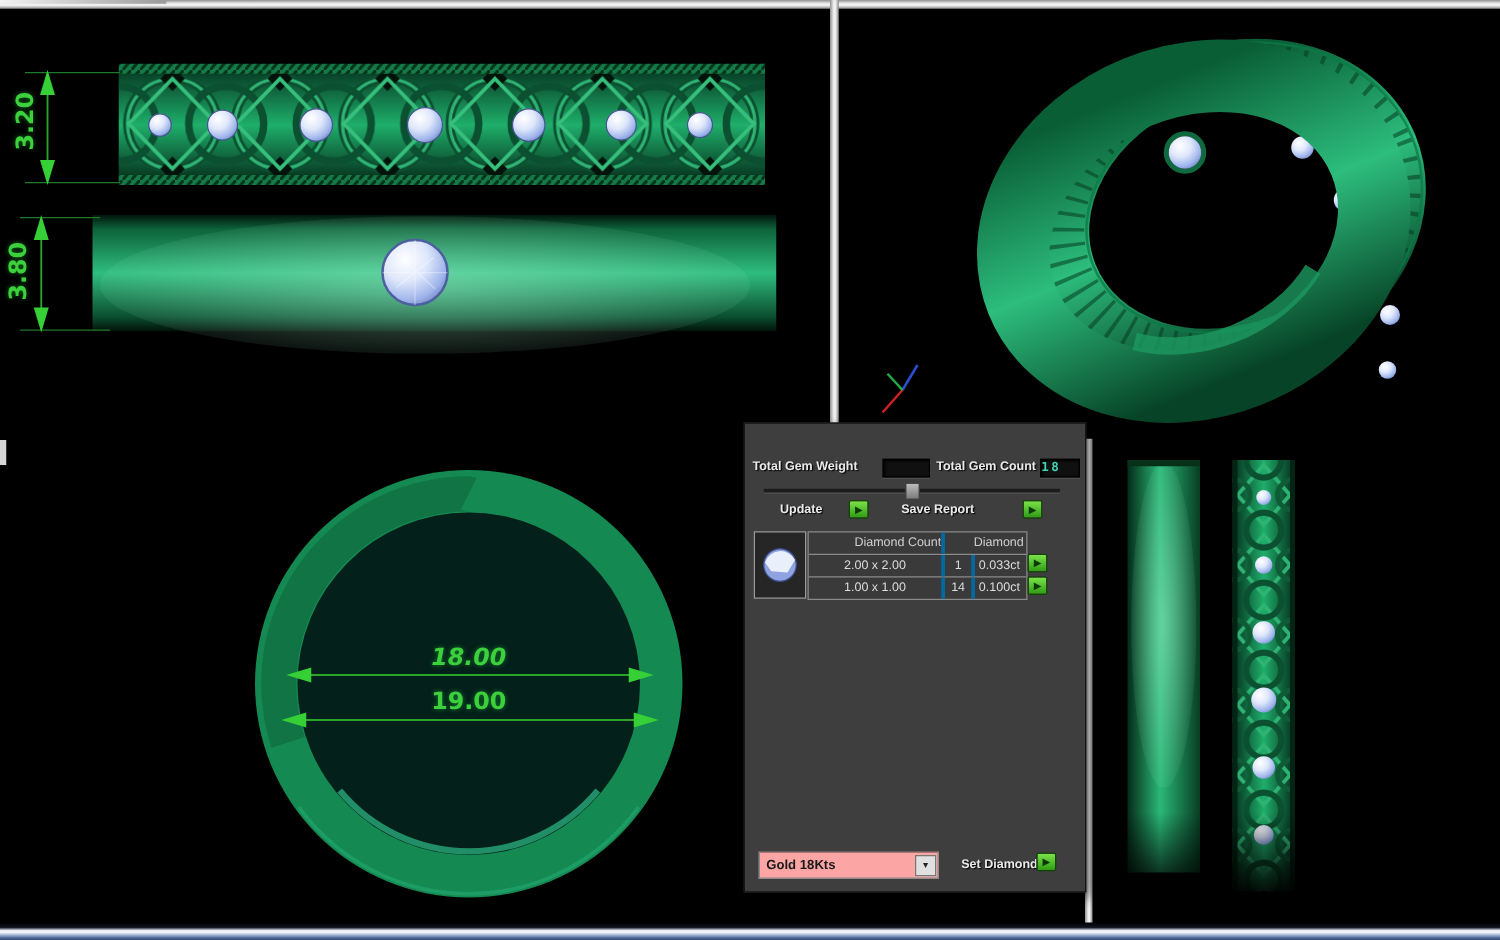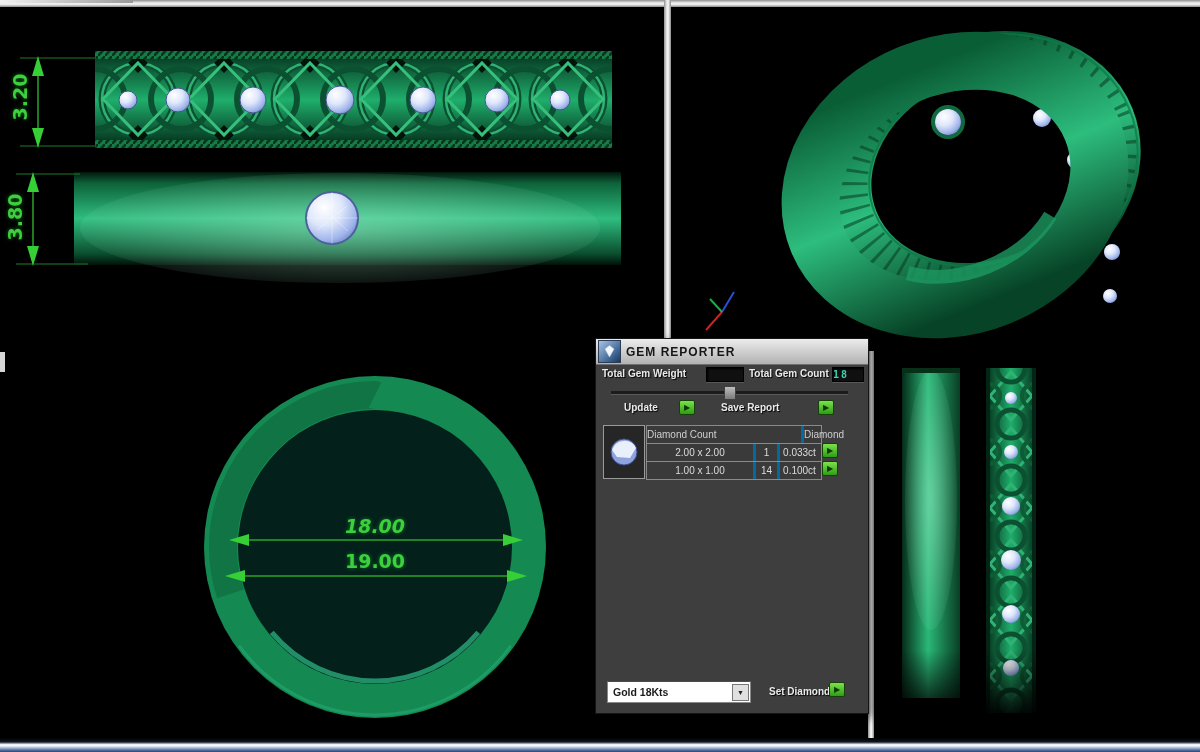--- a/index.html
+++ b/index.html
@@ -60,26 +60,26 @@
   .gobtn span{font-size:8px;color:#0c3a04;line-height:1;}
 
   .gem-thumb{position:absolute;left:7px;top:86px;width:40px;height:52px;background:#262626;
              border:1px solid #9a9a9a;display:flex;align-items:center;justify-content:center;}
 
   .gtable{position:absolute;left:50px;top:86px;width:174px;border:1px solid #8a8a8a;
           font:400 10px "Liberation Sans",sans-serif;color:#dcdcdc;background:#3a3a3a;}
   .gt-row{display:grid;grid-template-columns:106px 24px 42px;height:17px;line-height:17px;
           border-top:1px solid #8a8a8a;text-align:center;}
   .gt-head{display:grid;grid-template-columns:106px 66px;height:17px;line-height:17px;
-           text-align:left;color:#cfcfcf;gap:48px;}
+           text-align:right;color:#cfcfcf;}
   .gt-head div+div,.gt-row div+div{border-left:3px solid #0369a1;}
   .row-btn1{left:226px;top:104px;} .row-btn2{left:226px;top:122px;}
   .btn-update{left:83px;top:61px;} .btn-save{left:222px;top:61px;} .btn-setmat{left:233px;top:343px;}
 
-  .dd{position:absolute;left:11px;top:342px;width:142px;height:20px;background:#ffffff;
+  .dd{position:absolute;left:11px;top:342px;width:142px;height:20px;background:#fca5a5;
       border:1px solid #888;border-top-color:#4d4d4d;display:flex;align-items:center;cursor:pointer;}
   .dd-text{flex:1;font:700 10.5px "Liberation Sans",sans-serif;color:#1a1a1a;padding-left:5px;
            white-space:nowrap;overflow:hidden;}
   .dd-btn{width:15px;height:15px;margin-right:1px;background:#e0e0e0;border:1px solid #777;
           font-size:7px;display:flex;align-items:center;justify-content:center;color:#222;}
 </style>
 </head>
 <body>
 
 <div class="canvas">
@@ -258,28 +258,20 @@
   <div class="divider edge-top"></div>
   <div class="divider edge-tick"></div>
   <div class="bottom-strip"></div>
 
   <div class="dim dim-320">3.20</div>
   <div class="dim dim-380">3.80</div>
   <div class="dim dim-1800">18.00</div>
   <div class="dim dim-1900">19.00</div>
 
   <div class="dialog">
-    <div class="titlebar">
-      <div class="title-icon">
-        <svg width="15" height="15" viewBox="0 0 15 15">
-          <path d="M3 5 L7.5 1.5 L12 5 L7.5 13 Z" fill="#f2f6ff" stroke="#c8d8f0" stroke-width="0.5"></path>
-        </svg>
-      </div>
-      <span class="title-text">GEM REPORTER</span>
-    </div>
 
     <span class="lbl" style="left:6px;top:29px;">Total Gem Weight</span>
     <span class="vbox" style="left:110px;top:28px;width:36px;">
       <span class="weight-pill"></span>
     </span>
     <span class="lbl" style="left:153px;top:29px;">Total Gem Count</span>
     <span class="vbox" style="left:236px;top:28px;width:30px;">
       <span class="count-text">18</span>
     </span>
 

